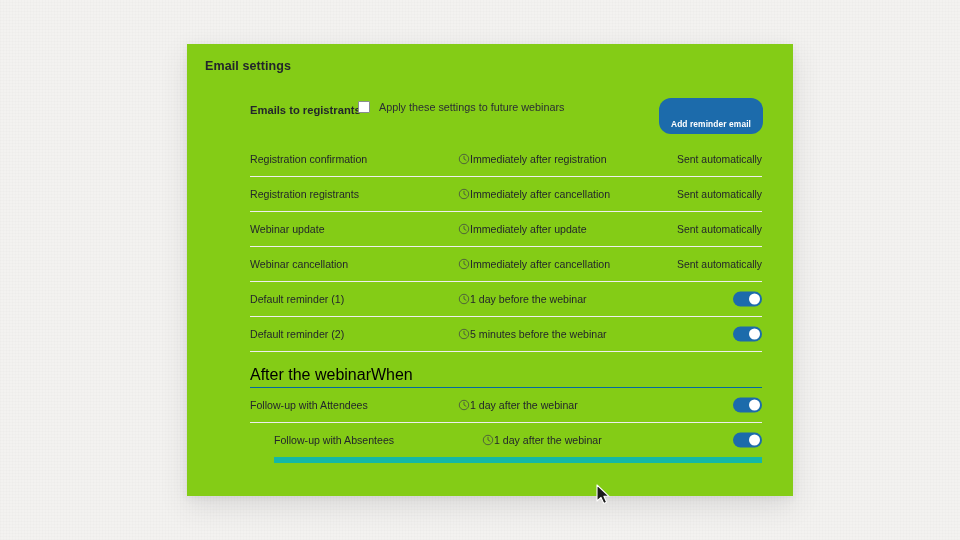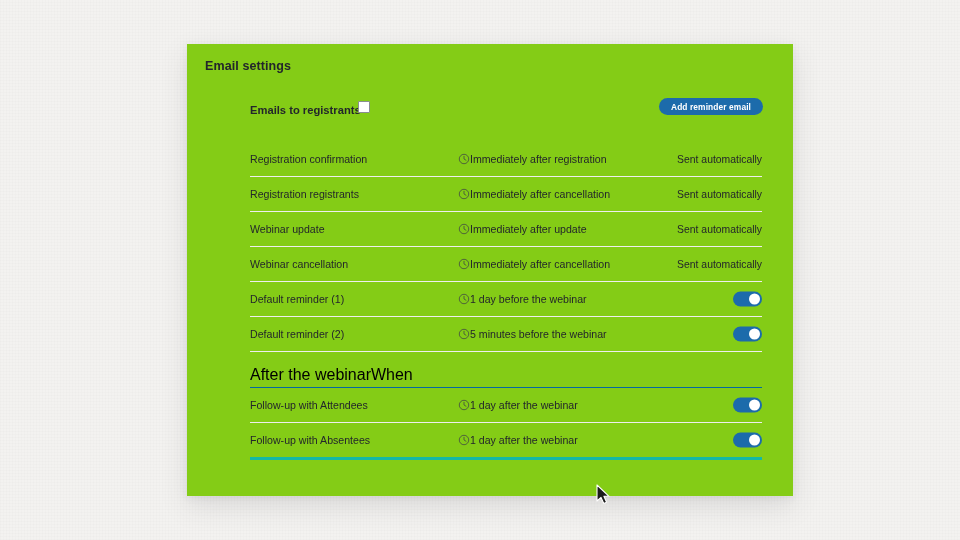--- a/index.html
+++ b/index.html
@@ -90,21 +90,21 @@
   }
   .primary-btn {
     position: absolute;
     right: -1px;
     top: 0px;
     background: #1c6bab;
     color: #ffffff;
     border: none;
     border-radius: 12px;
     height: 17px;
-    padding: 1px 12px;
+    padding: 18px 12px;
     font-size: 8.4px;
     font-family: "Liberation Sans", sans-serif;
     font-weight: bold;
     letter-spacing: 0.1px;
     cursor: pointer;
     line-height: 17px;
     white-space: nowrap;
   }
 
   
@@ -131,21 +131,21 @@
     font-size: 7.6px;
     color: #54575c;
     letter-spacing: 0.15px;
   }
 
   .row {
     position: relative;
     height: 34px;
     border-bottom: 1px solid #eeeeee;
   }
-  .row:last-child { border-bottom: 3px solid #14b8a6; }
+  .row:last-child { border-bottom: 6px solid #14b8a6; margin-left: 24px; }
 
   .r-name {
     position: absolute;
     left: 0;
     top: 50%;
     transform: translateY(-50%);
     font-size: 10.6px;
     color: #23262b;
     white-space: nowrap;
   }
@@ -228,20 +228,21 @@
 
   <div class="card-title">Email settings</div>
 
   <div class="inner">
 
     <div class="controls">
       <div class="section-label">Emails to registrants</div>
 
       <div class="check-wrap">
         <span class="checkbox"></span>
+        <span class="check-label">Apply these settings to future webinars</span>
       </div>
 
       <button class="primary-btn">Add reminder email</button>
     </div>
 
     <div class="tbl" id="table-root">
         <div class="row">
           <span class="r-name">Registration confirmation</span>
           <span class="r-when">
             <svg class="clock" viewBox="0 0 16 16">

